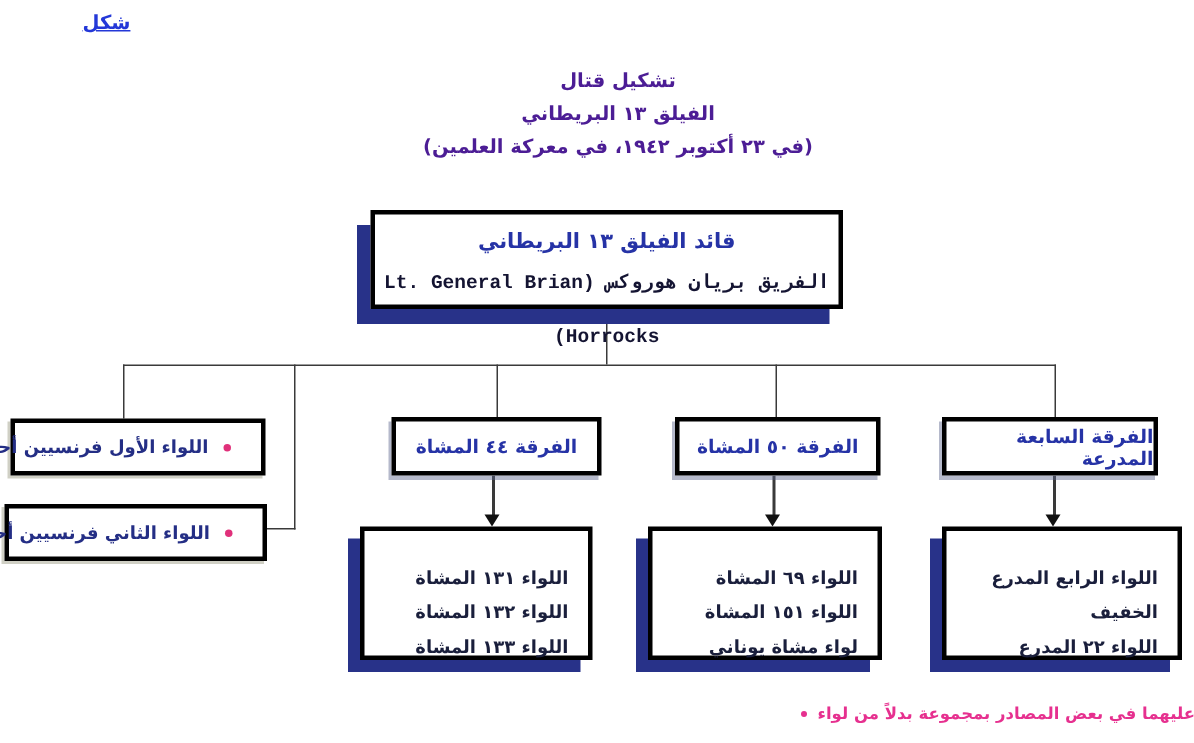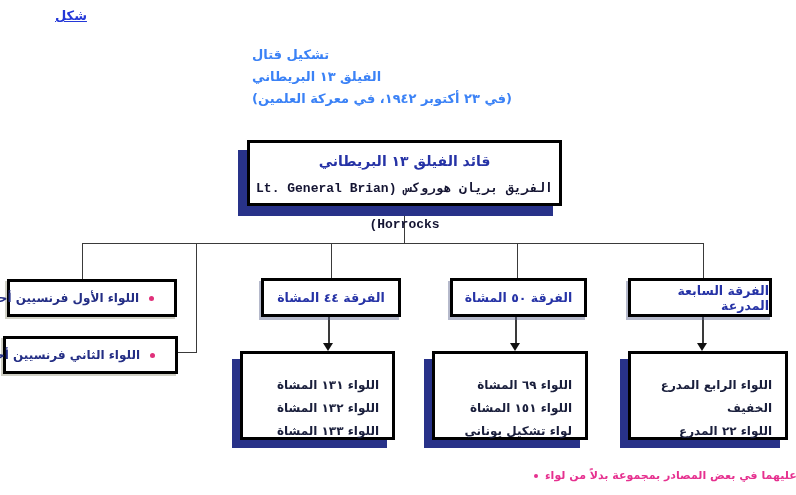--- a/index.html
+++ b/index.html
@@ -6,21 +6,21 @@
   .canvas{
     position:relative;width:796px;height:495px;background:#ffffff;
     font-family:"DejaVu Sans",sans-serif;overflow:hidden;
   }
   .abs{position:absolute;}
   
   .figure-label{
     color:#2438D8;font-size:13px;font-weight:bold;text-decoration:underline;
   }
   .title-block{
-    width:320px;text-align:left;color:#3b82f6;font-weight:bold;
+    width:320px;text-align:center;color:#4c1d95;font-weight:bold;
     font-size:13px;line-height:22px;direction:rtl;
   }
   
   .box{background:#ffffff;border:3px solid #000;box-sizing:border-box;z-index:2;}
   .cmd-box{
     width:315px;height:66px;box-shadow:-9px 10px 0 #283289;
     text-align:center;direction:rtl;padding-top:8px;
   }
   .cmd-title{color:#2633A6;font-size:14px;font-weight:bold;line-height:20px;}
   .cmd-name{
@@ -105,21 +105,21 @@
   <div class="abs box div-box" style="left:628px;top:278px;width:144px;height:39px;">الفرقة السابعة المدرعة</div>
 
   <div class="abs box brig-box" style="left:240px;top:351px;width:155px;height:89px;">
     <div>اللواء ١٣١ المشاة</div>
     <div>اللواء ١٣٢ المشاة</div>
     <div>اللواء ١٣٣ المشاة</div>
   </div>
   <div class="abs box brig-box" style="left:432px;top:351px;width:156px;height:89px;">
     <div>اللواء ٦٩ المشاة</div>
     <div>اللواء ١٥١ المشاة</div>
-    <div>لواء تشكيل يوناني</div>
+    <div>لواء مشاة يوناني</div>
   </div>
   <div class="abs box brig-box" style="left:628px;top:351px;width:160px;height:89px;">
     <div>اللواء الرابع المدرع الخفيف</div>
     <div>اللواء ٢٢ المدرع</div>
   </div>
 
   <div class="abs footnote" style="left:534px;top:469px;">
     <span class="fdot"></span>
     <span class="ftext">يُطلق عليهما في بعض المصادر بمجموعة بدلاً من لواء</span>
   </div>

